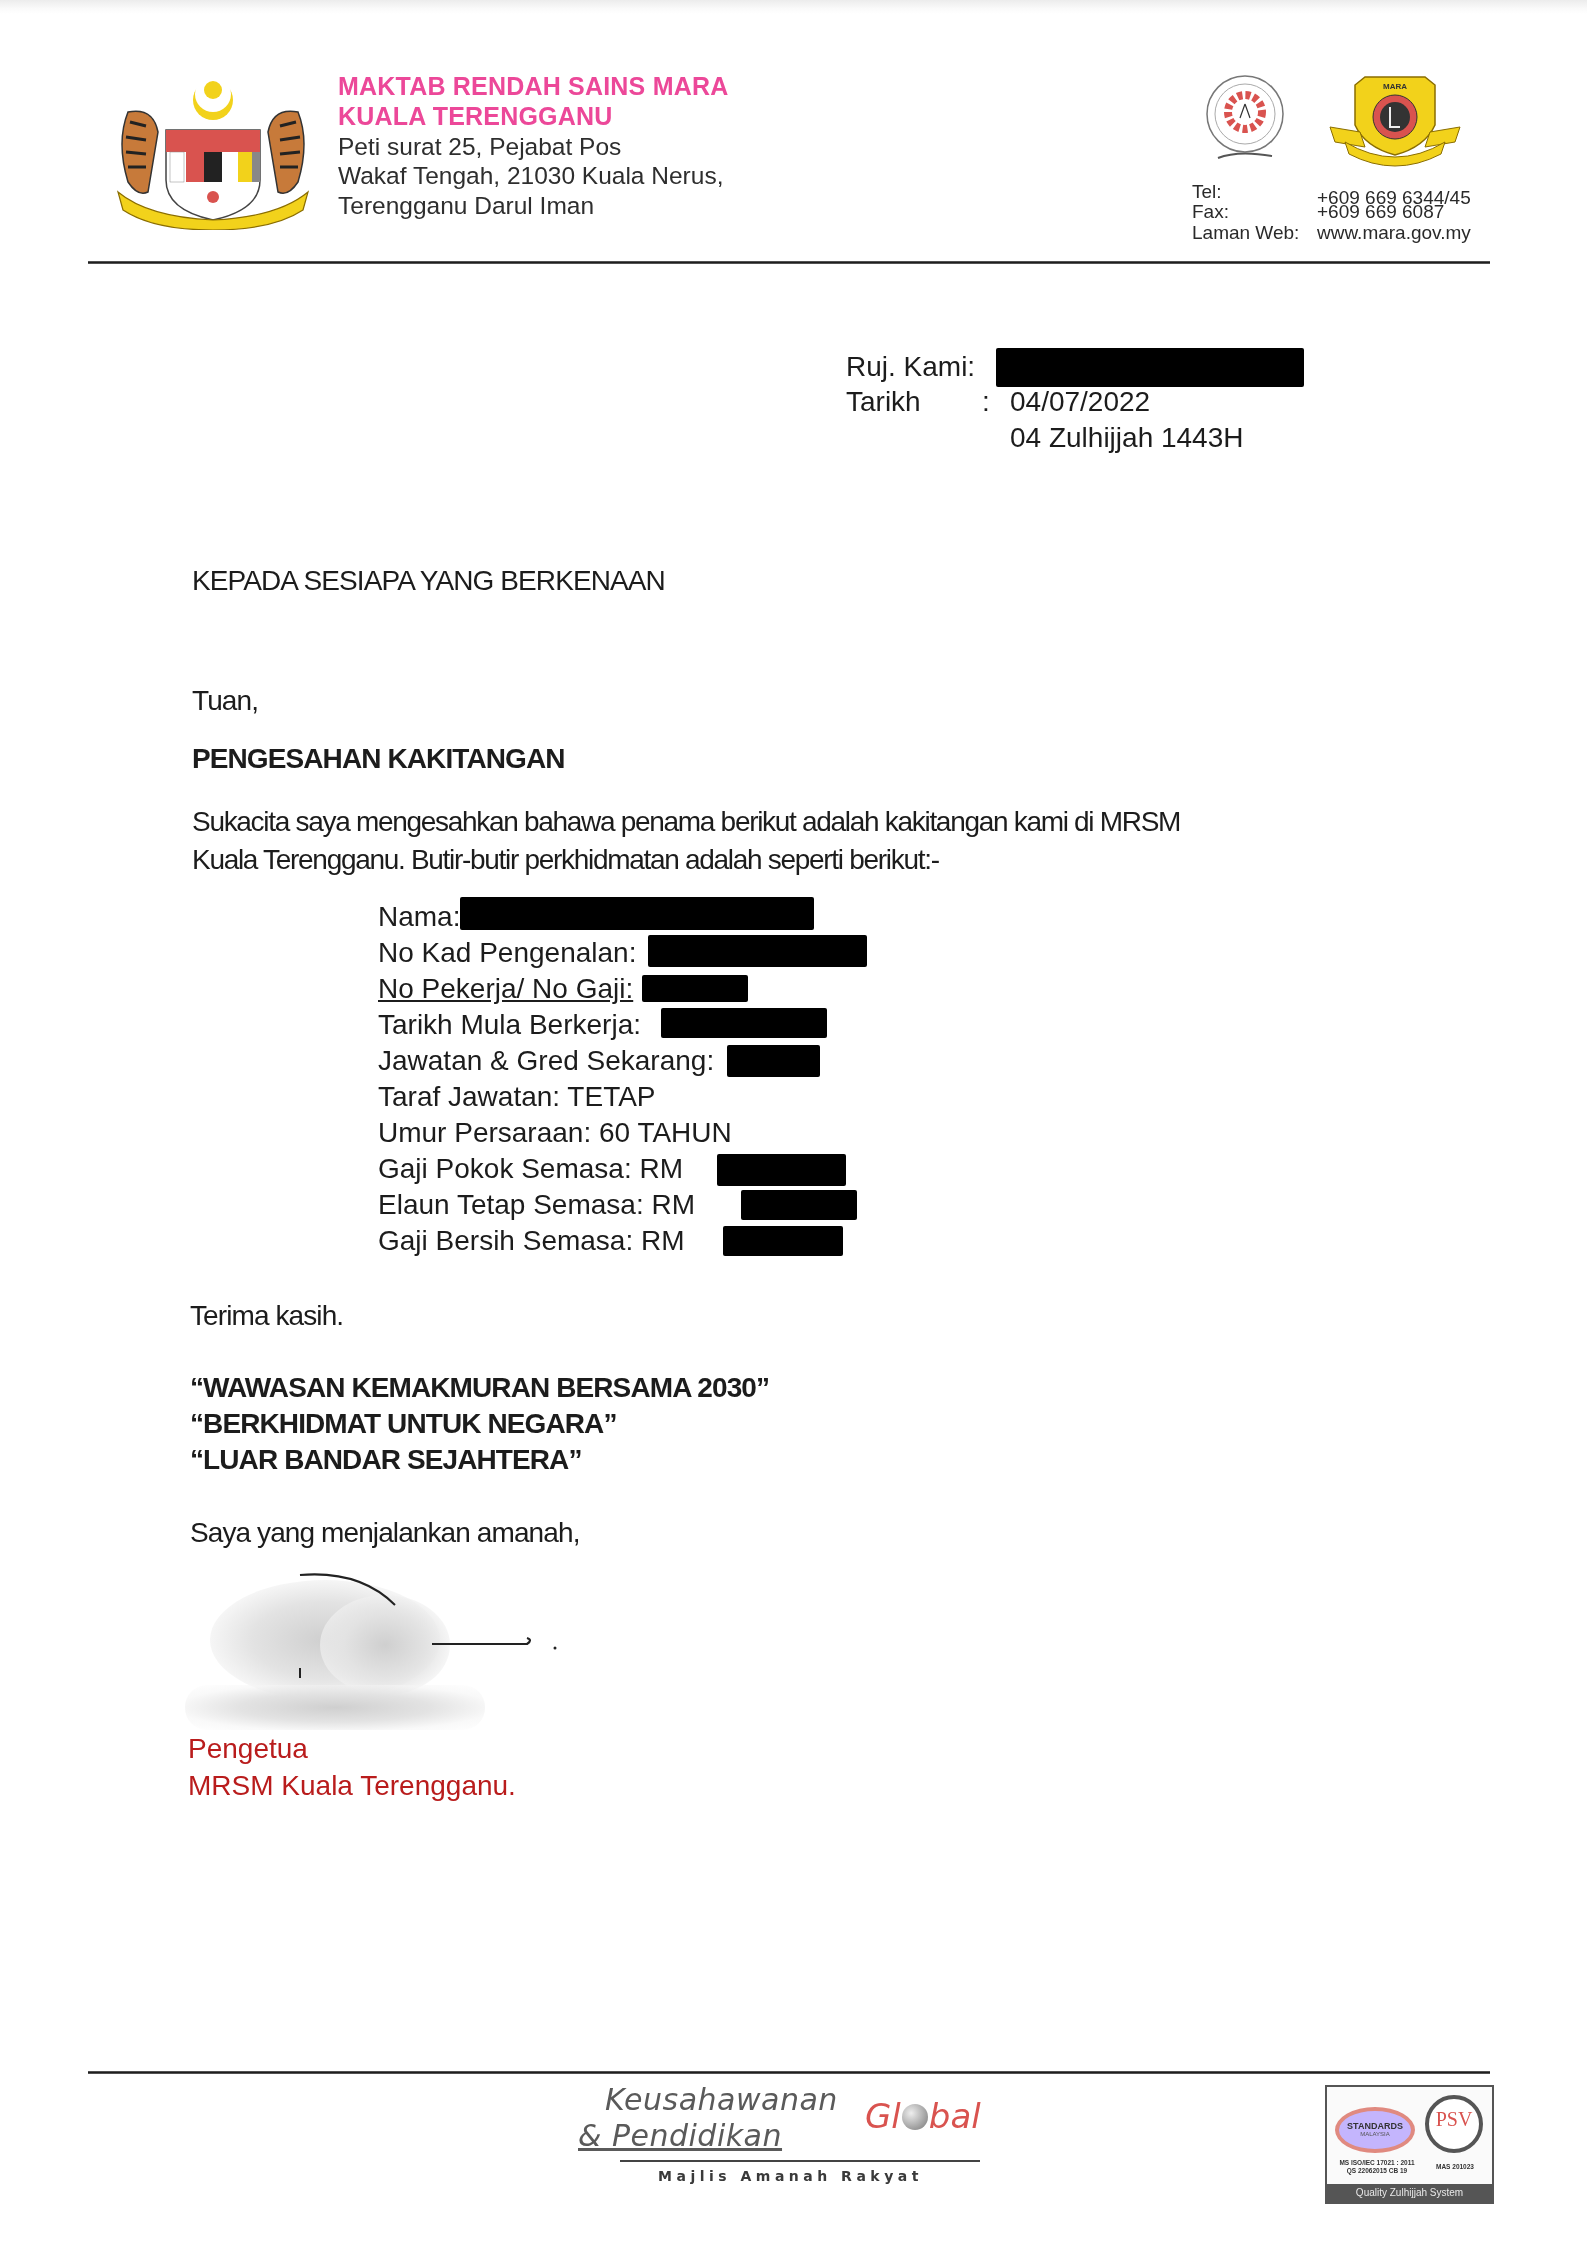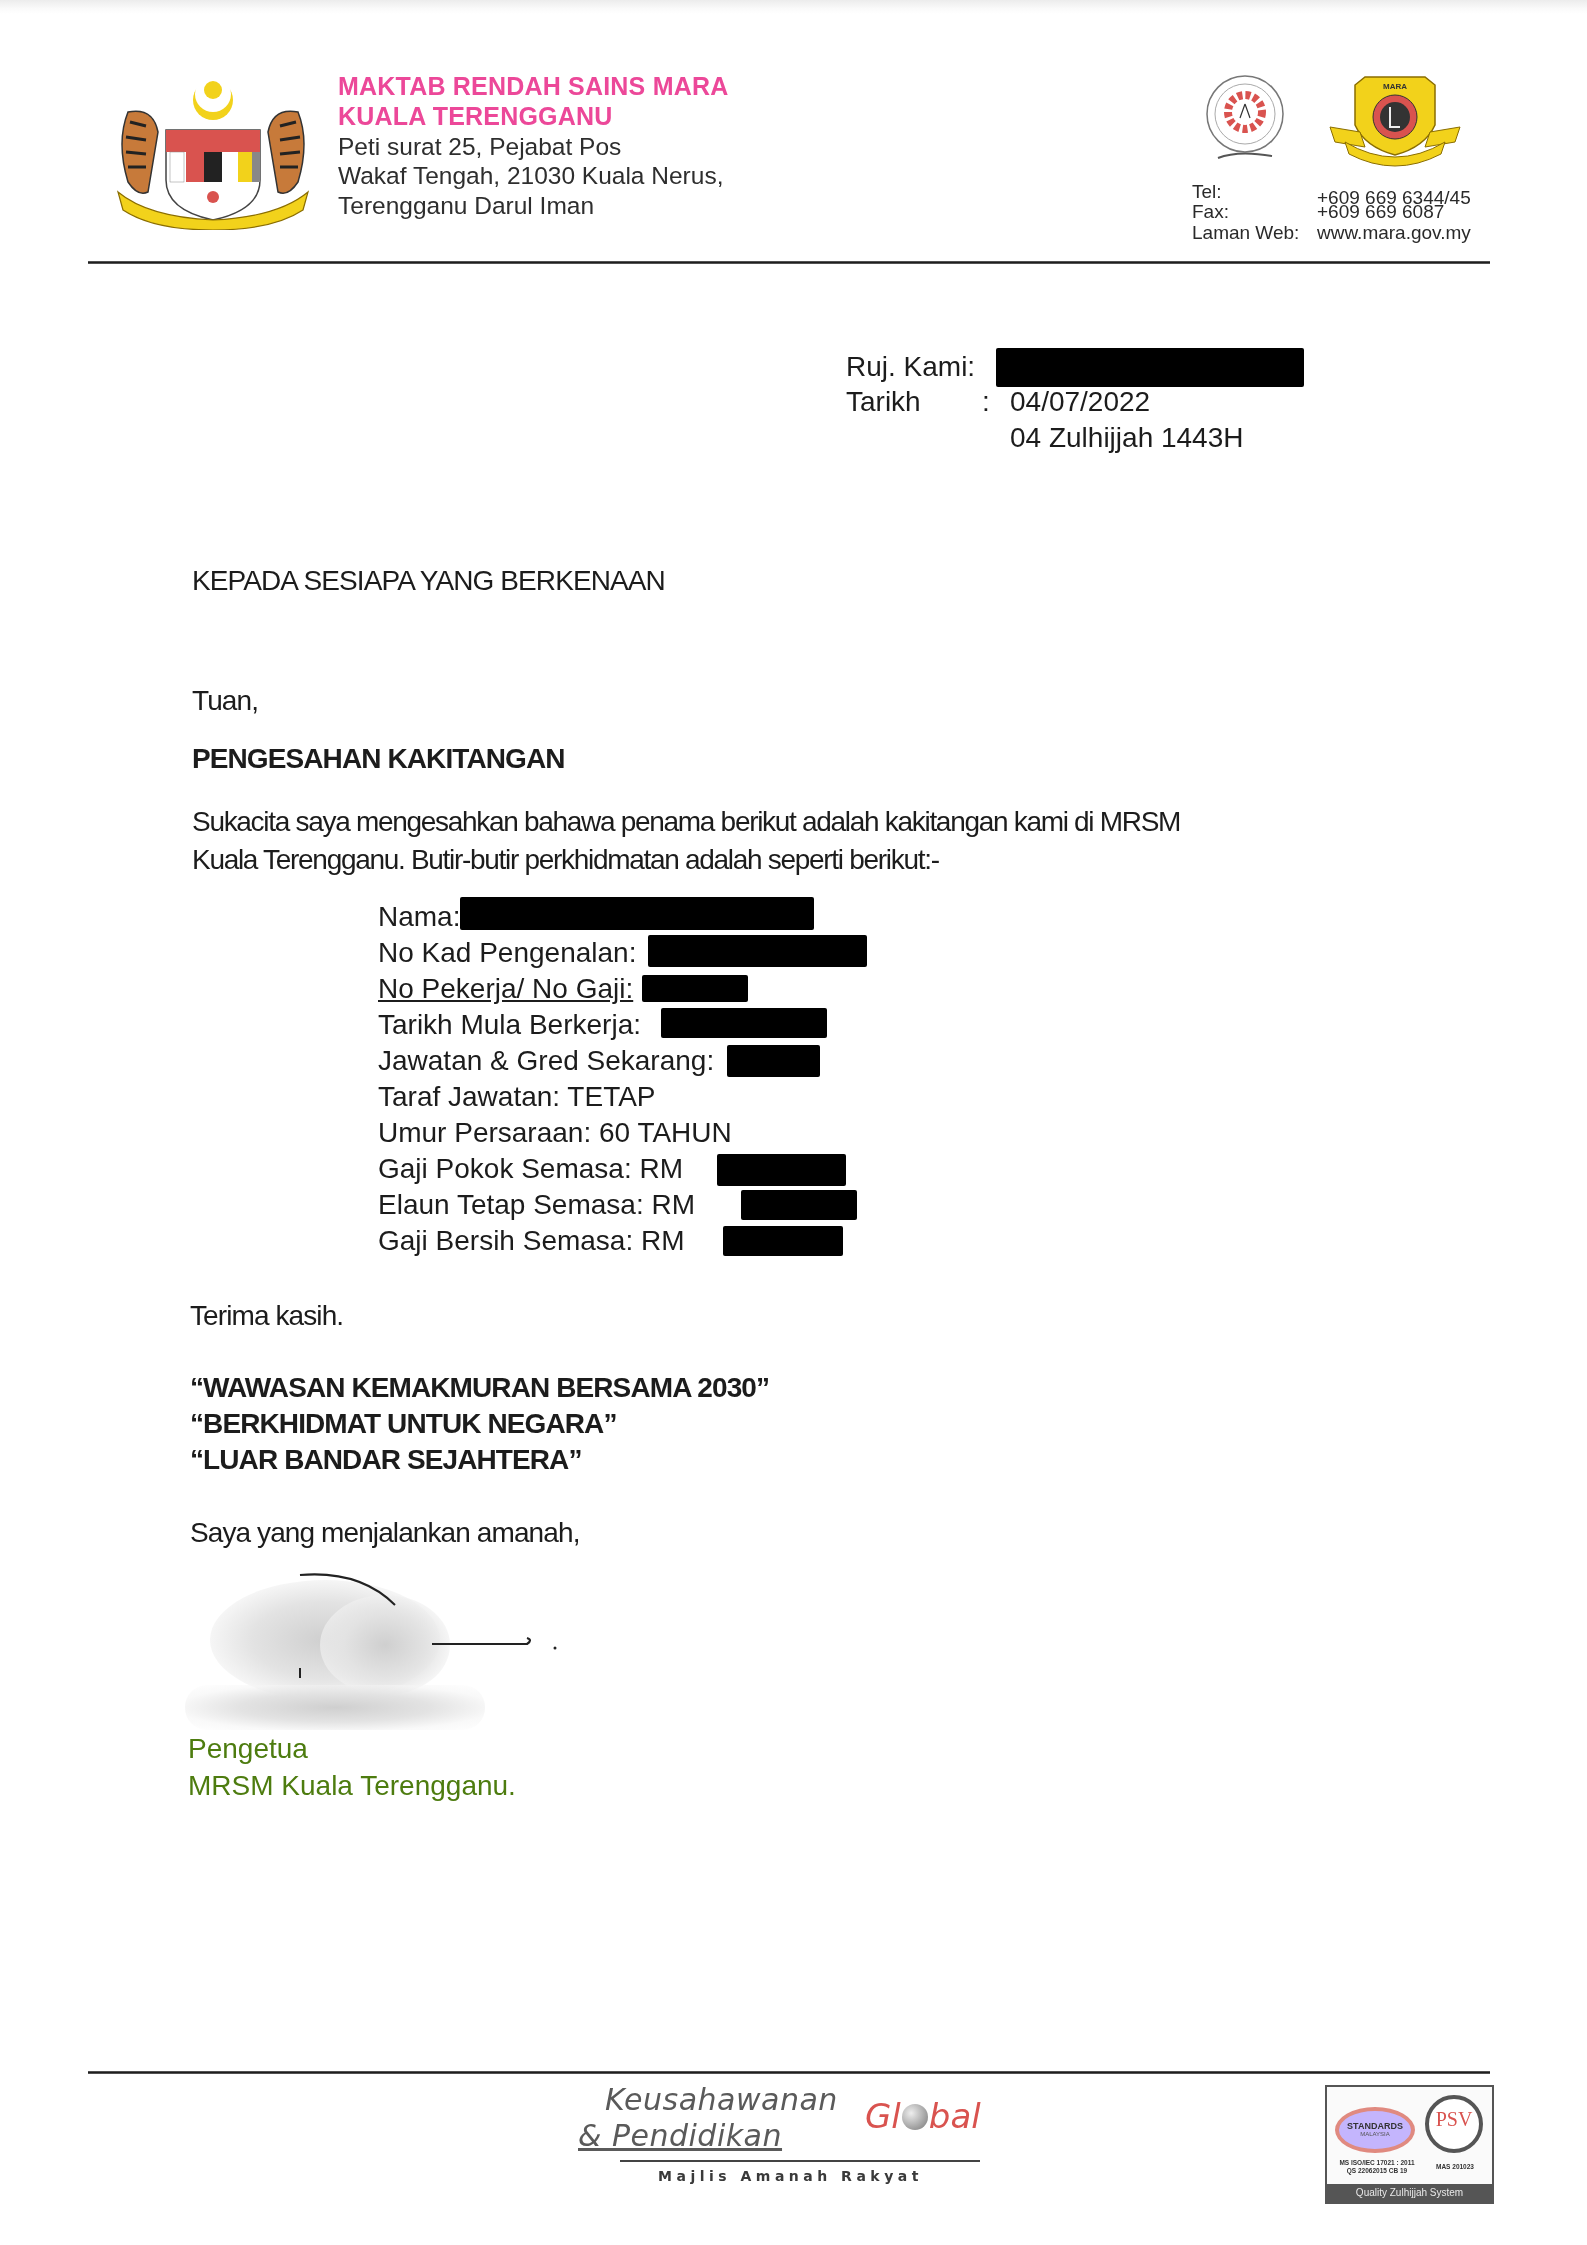--- a/index.html
+++ b/index.html
@@ -19,21 +19,21 @@
   .logo-mara1 { left: 1200px; top: 72px; width: 90px; height: 100px; }
   .logo-mara2 { left: 1325px; top: 72px; width: 140px; height: 100px; }
   .contact { font-size: 19px; color: #2a2a2a; }
   .rule { position: absolute; height: 3px; background: linear-gradient(to bottom,#6b6b6b,#1e1e1e,#6b6b6b); }
 
   
   .ref { font-size: 28px; color: #1c1c1c; }
   .redact { position: absolute; background: #000; border-radius: 2px; }
 
   
-  .body-text { font-size: 28px; color: #4d7c0f; }
+  .body-text { font-size: 28px; color: #b91c1c; }
   .body-cond { font-size: 28px; color: #1c1c1c; letter-spacing: -0.9px; transform-origin: left; }
   .bold { font-weight: bold; }
   .detail { font-size: 28px; color: #1c1c1c; left: 378px; }
 
   
   .sig-blur {
     position: absolute; border-radius: 50%;
     background: radial-gradient(ellipse at center, #cfcfcf 0%, #e3e3e3 45%, rgba(245,245,245,0.6) 75%, rgba(255,255,255,0) 100%);
   }
 

